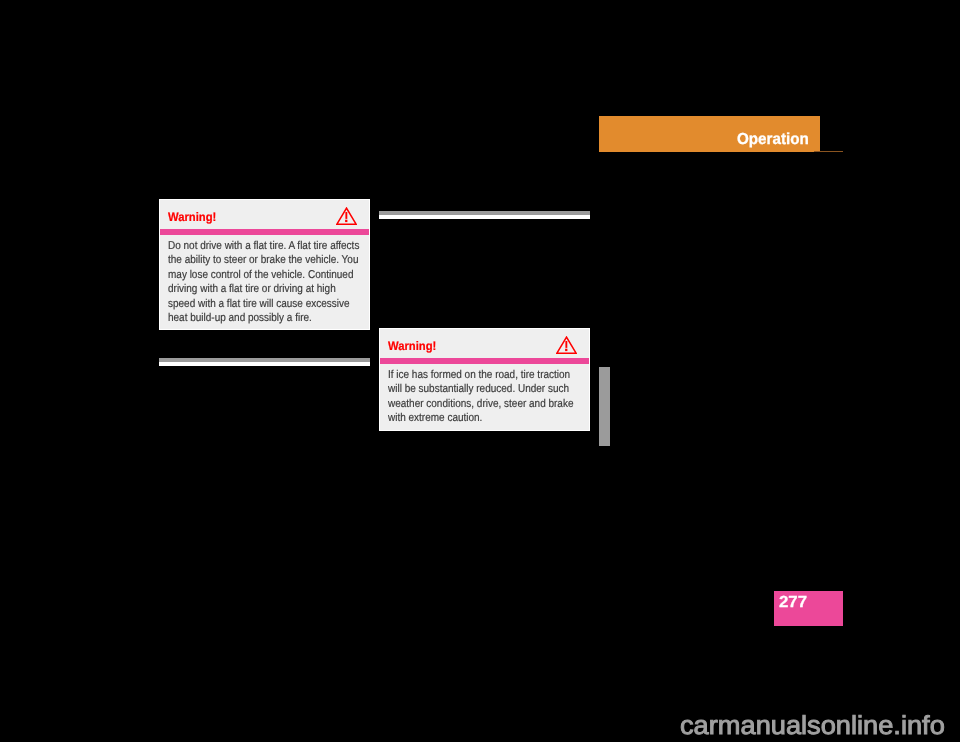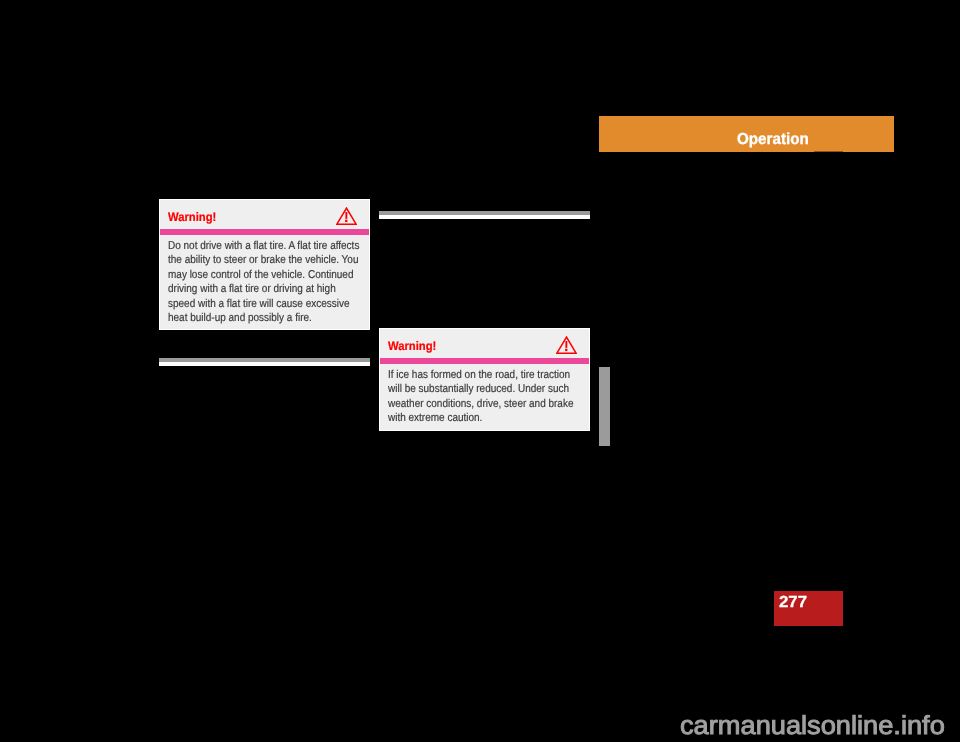--- a/index.html
+++ b/index.html
@@ -24,21 +24,21 @@
     width: 960px;
     height: 742px;
     background: #000000;
   }
 
   
   .section-tab {
     position: absolute;
     left: 598.7px;
     top: 115.7px;
-    width: 295px;
+    width: 221px;
     height: 36.2px;
     background: #e28b2d;
     box-sizing: border-box;
     padding-left: 12px;
   }
   .section-tab-label {
     position: absolute;
     left: 138.3px;
     top: 15px;
     color: #ffffff;
@@ -129,21 +129,21 @@
     background: #9b9b9b;
   }
 
   
   .page-tab {
     position: absolute;
     left: 773.7px;
     top: 590.6px;
     width: 69.4px;
     height: 35.3px;
-    background: #b91c1c;
+    background: #ec4899;
   }
   .page-tab-number {
     position: absolute;
     left: 5.7px;
     top: 3.2px;
     color: #ffffff;
     font-size: 16px;
     font-weight: bold;
     line-height: 18px;
     transform: scaleX(1.05) translateZ(0);

